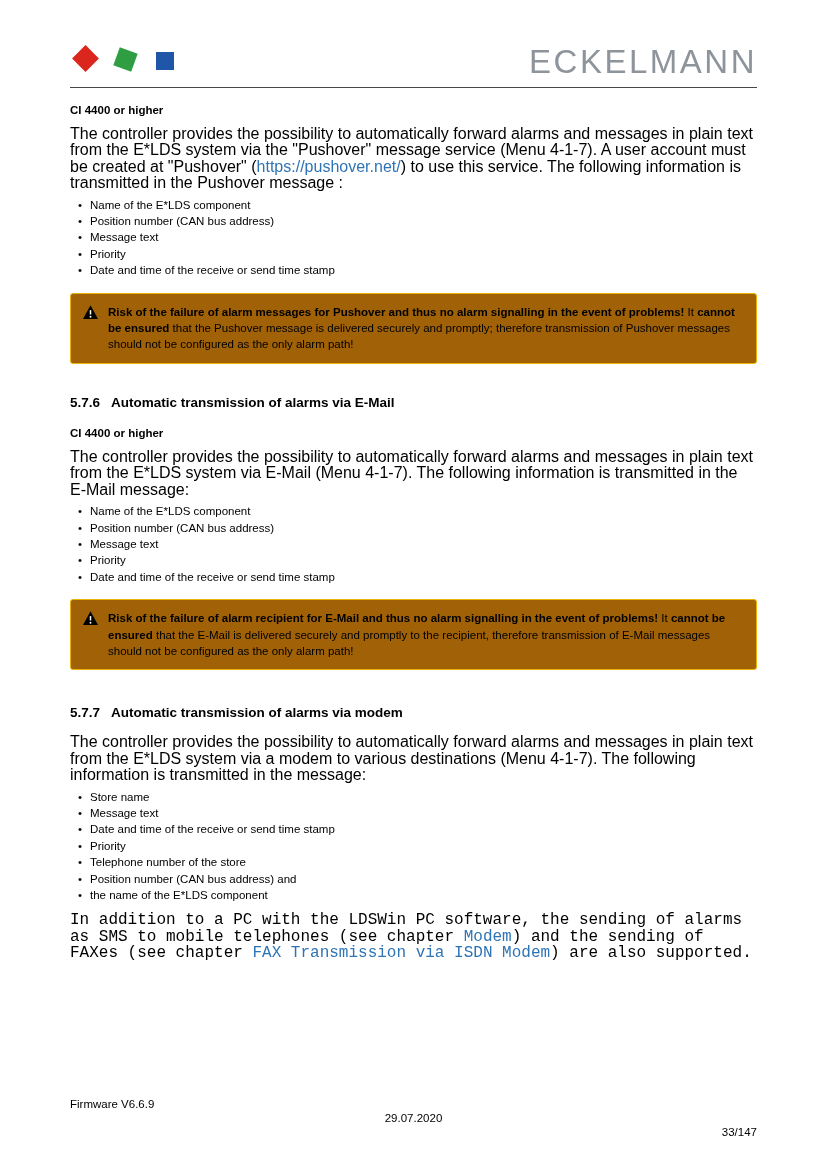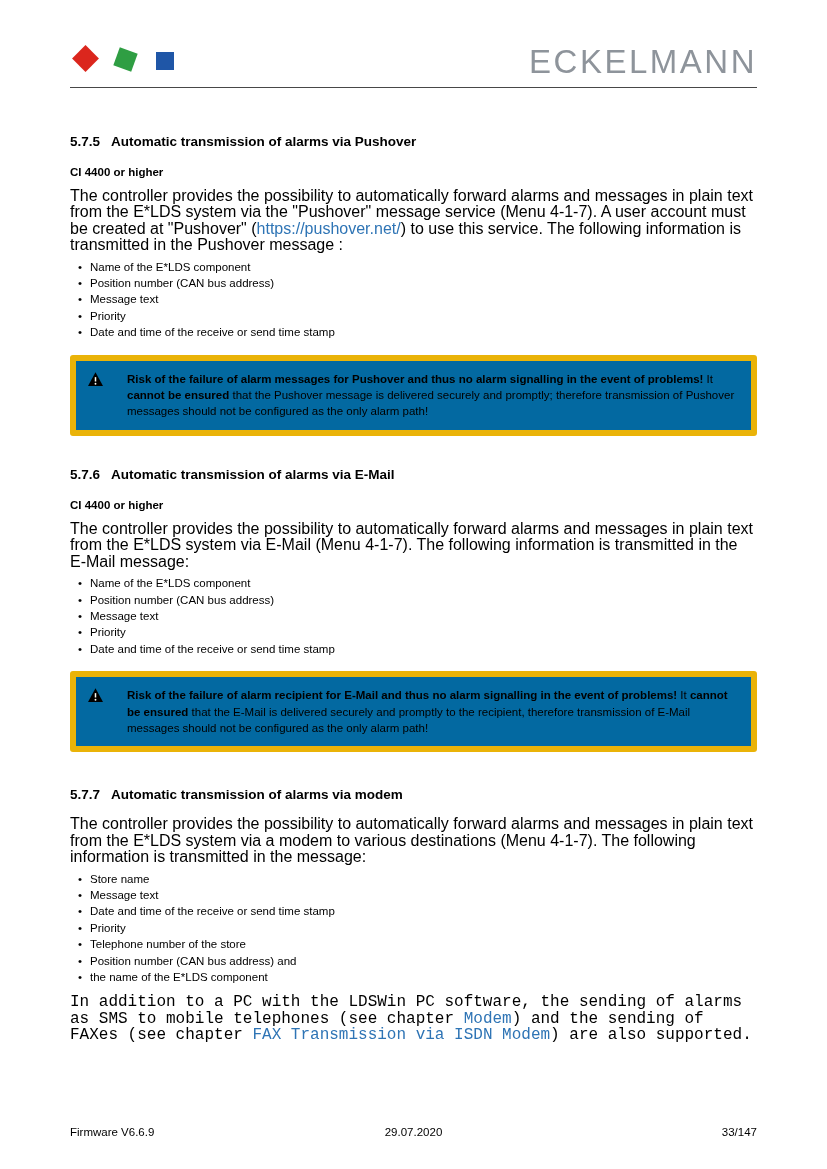--- a/index.html
+++ b/index.html
@@ -71,44 +71,45 @@
     line-height: 16.4px;
   }
   ul.bullets li { position: relative; padding-left: 20px; }
   ul.bullets li::before { content: "\2022"; position: absolute; left: 8px; }
 
   .link { color: #2e74b5; text-decoration: none; cursor: pointer; }
 
   
   .warning {
     display: flex;
-    gap: 24px;
+    gap: 10px;
     margin-top: 14px;
-    border: 6px solid #eab308;
-    background: #0369a1;
+    border: 1px solid #eab308;
+    background: #a16207;
     border-radius: 3px;
     padding: 10px 12px 10px 12px;
   }
   .warning-icon { flex: 0 0 auto; padding-top: 1px; }
   .warning p {
     margin: 0;
     font-size: 11.5px;
     line-height: 16.4px;
   }
   .warning strong { font-weight: bold; }
 
   
   .footer {
     position: absolute;
     left: 70px;
     right: 70px;
     bottom: 30px;
     display: flex;
     font-size: 11.5px;
     line-height: 14px;
+    flex-direction: column;
   }
   .footer .f-left   { flex: 1; text-align: left; }
   .footer .f-center { flex: 1; text-align: center; }
   .footer .f-right  { flex: 1; text-align: right; }
 </style>
 </head>
 <body>
 
 <div class="content">
 
@@ -121,21 +122,20 @@
           <i class="shape green" style="background:#2f9e43"></i>
         </span>
       <span class="shape-box">
           <i class="shape blue" style="background:#1f56a7"></i>
         </span>
     </div>
     <div class="brand">ECKELMANN</div>
   </div>
 
   <section id="sec-pushover">
-    <h2 class="section-heading"><span class="sec-num">5.7.5</span><span class="sec-title">Automatic transmission of alarms via Pushover</span></h2>
     <div class="req">CI 4400 or higher</div>
     <p class="body-text intro"><span>The controller provides the possibility to automatically forward alarms and messages in plain text from the E*LDS system via the "Pushover" message service (Menu 4-1-7). A user account must be created at "Pushover" (</span><a class="link" href="#">https://pushover.net/</a><span>) to use this service. The following information is transmitted in the Pushover message :</span></p>
     <ul class="bullets">
       <li>Name of the E*LDS component</li>
       <li>Position number (CAN bus address)</li>
       <li>Message text</li>
       <li>Priority</li>
       <li>Date and time of the receive or send time stamp</li>
     </ul>
     <div class="warning">

